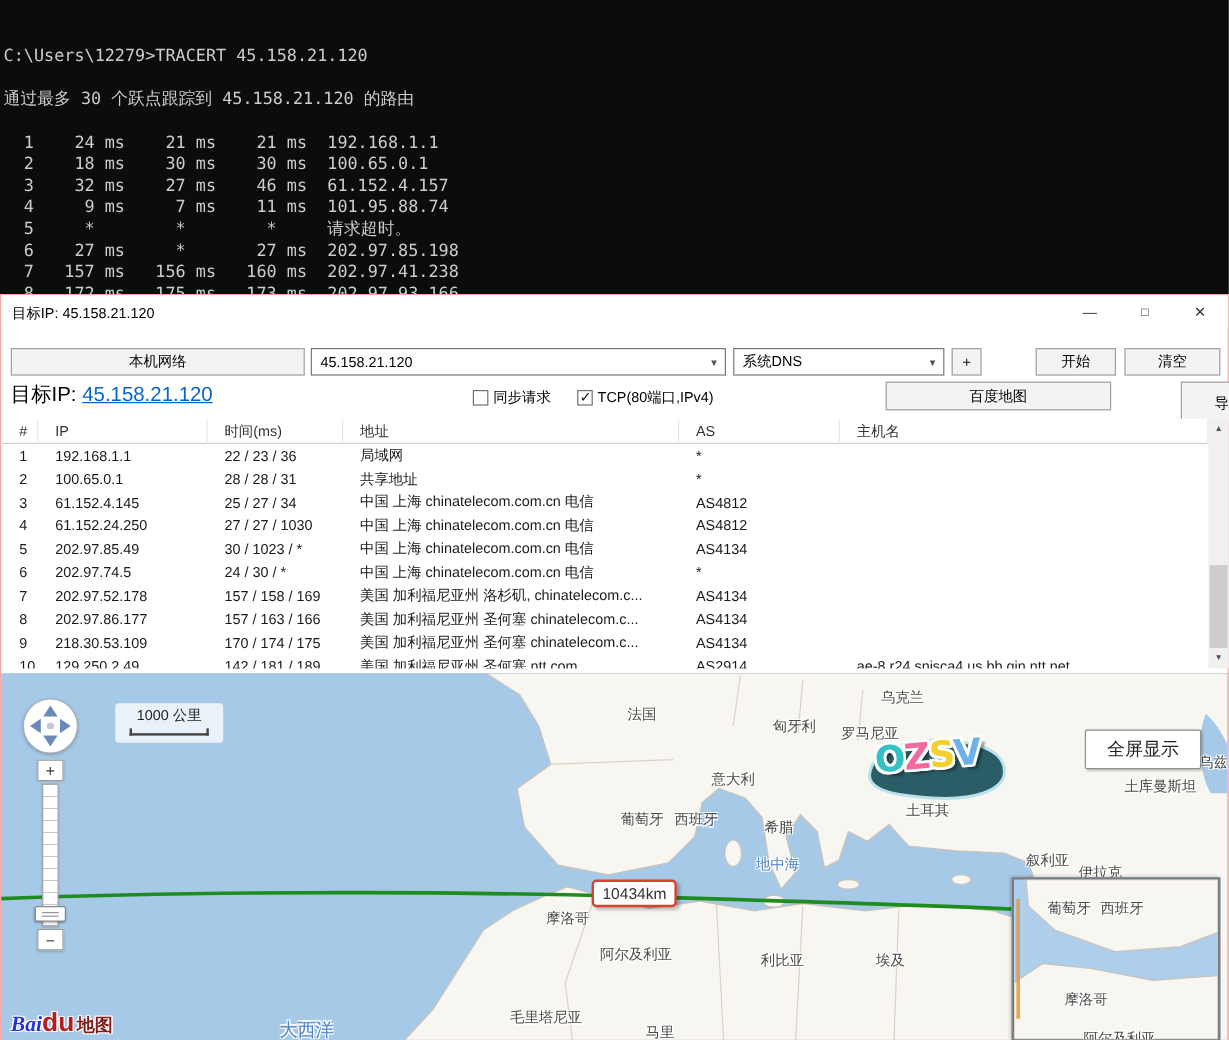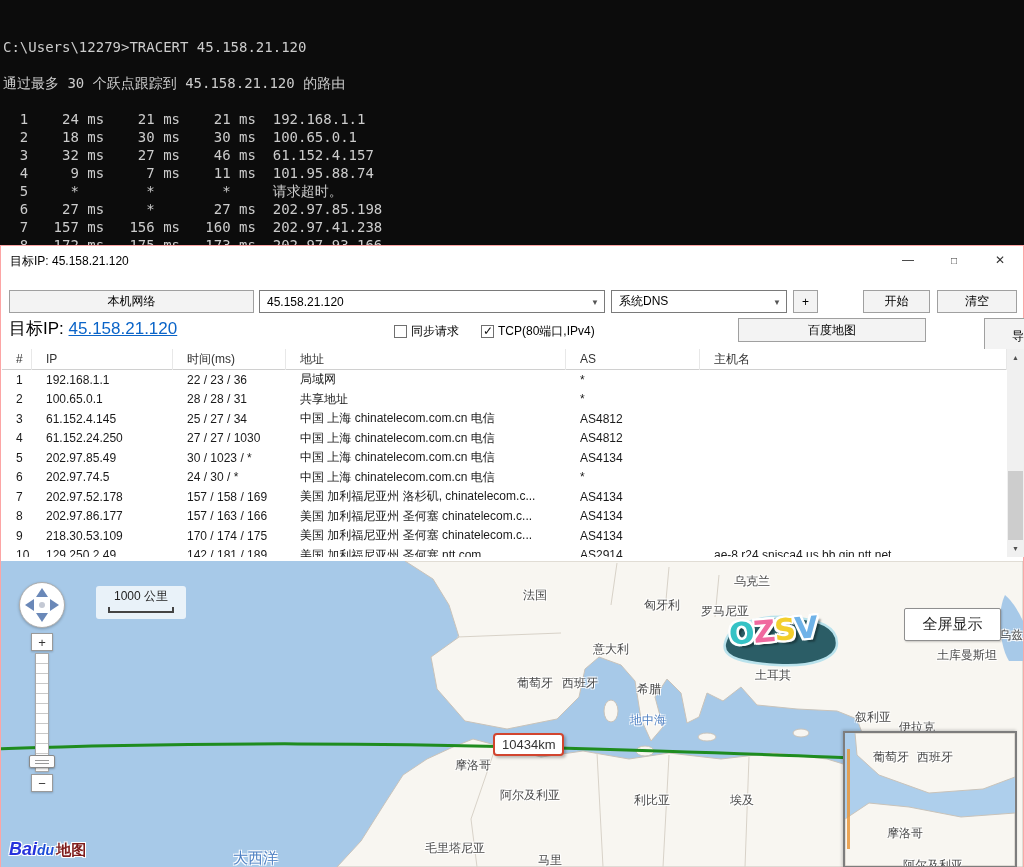--- a/index.html
+++ b/index.html
@@ -102,22 +102,22 @@
   .ztrack { position:absolute; left:34px; top:92px; width:14px; height:119px;
             background:repeating-linear-gradient(to bottom,#fff 0 9px,#c8c8c8 9px 10px);
             border:1px solid #a8a8a8; box-shadow:0 1px 2px rgba(0,0,0,.15); }
   .zhandle { position:absolute; left:28px; top:194px; width:26px; height:13px; background:#fdfdfd;
              border:1px solid #8a8a8a; border-radius:2px; box-shadow:0 1px 2px rgba(0,0,0,.3); }
   .zhandle::after { content:""; position:absolute; left:5px; right:5px; top:4px; height:1px;
                     background:#999; box-shadow:0 3px 0 #999; }
 
   .bdlogo { position:absolute; left:8px; top:278px; white-space:nowrap;
             text-shadow:1px 1px 0 #fff,-1px -1px 0 #fff,1px -1px 0 #fff,-1px 1px 0 #fff; }
-  .bdlogo .bai { color:#2632dc; font-weight:bold; font-style:italic; font-size:18px; }
-  .bdlogo .du  { color:#1d4ed8; font-weight:bold; font-style:italic; font-size:14px; }
+  .bdlogo .bai { color:#2632dc; font-weight:bold; font-style:italic; font-size:18px;font-family:Liberation Serif, serif; }
+  .bdlogo .du  { color:#b91c1c; font-weight:bold; font-size:22px; }
   .bdlogo .dmap { color:#7f1d1d; font-weight:bold; font-size:15px; margin-left:2px; }
 
   .inset { position:absolute; left:842px; top:170px; width:174px; height:137px;
            border:2px solid #7d7d7d; background:#aecfec; overflow:hidden;
            box-shadow:-1px -1px 3px rgba(0,0,0,.2); }
   .inset svg { position:absolute; left:0; top:0; }
   .viewrect { position:absolute; left:2px; top:16px; width:3px; height:100px;
               background:#e8963c; opacity:.85; }
 </style>
 </head>

